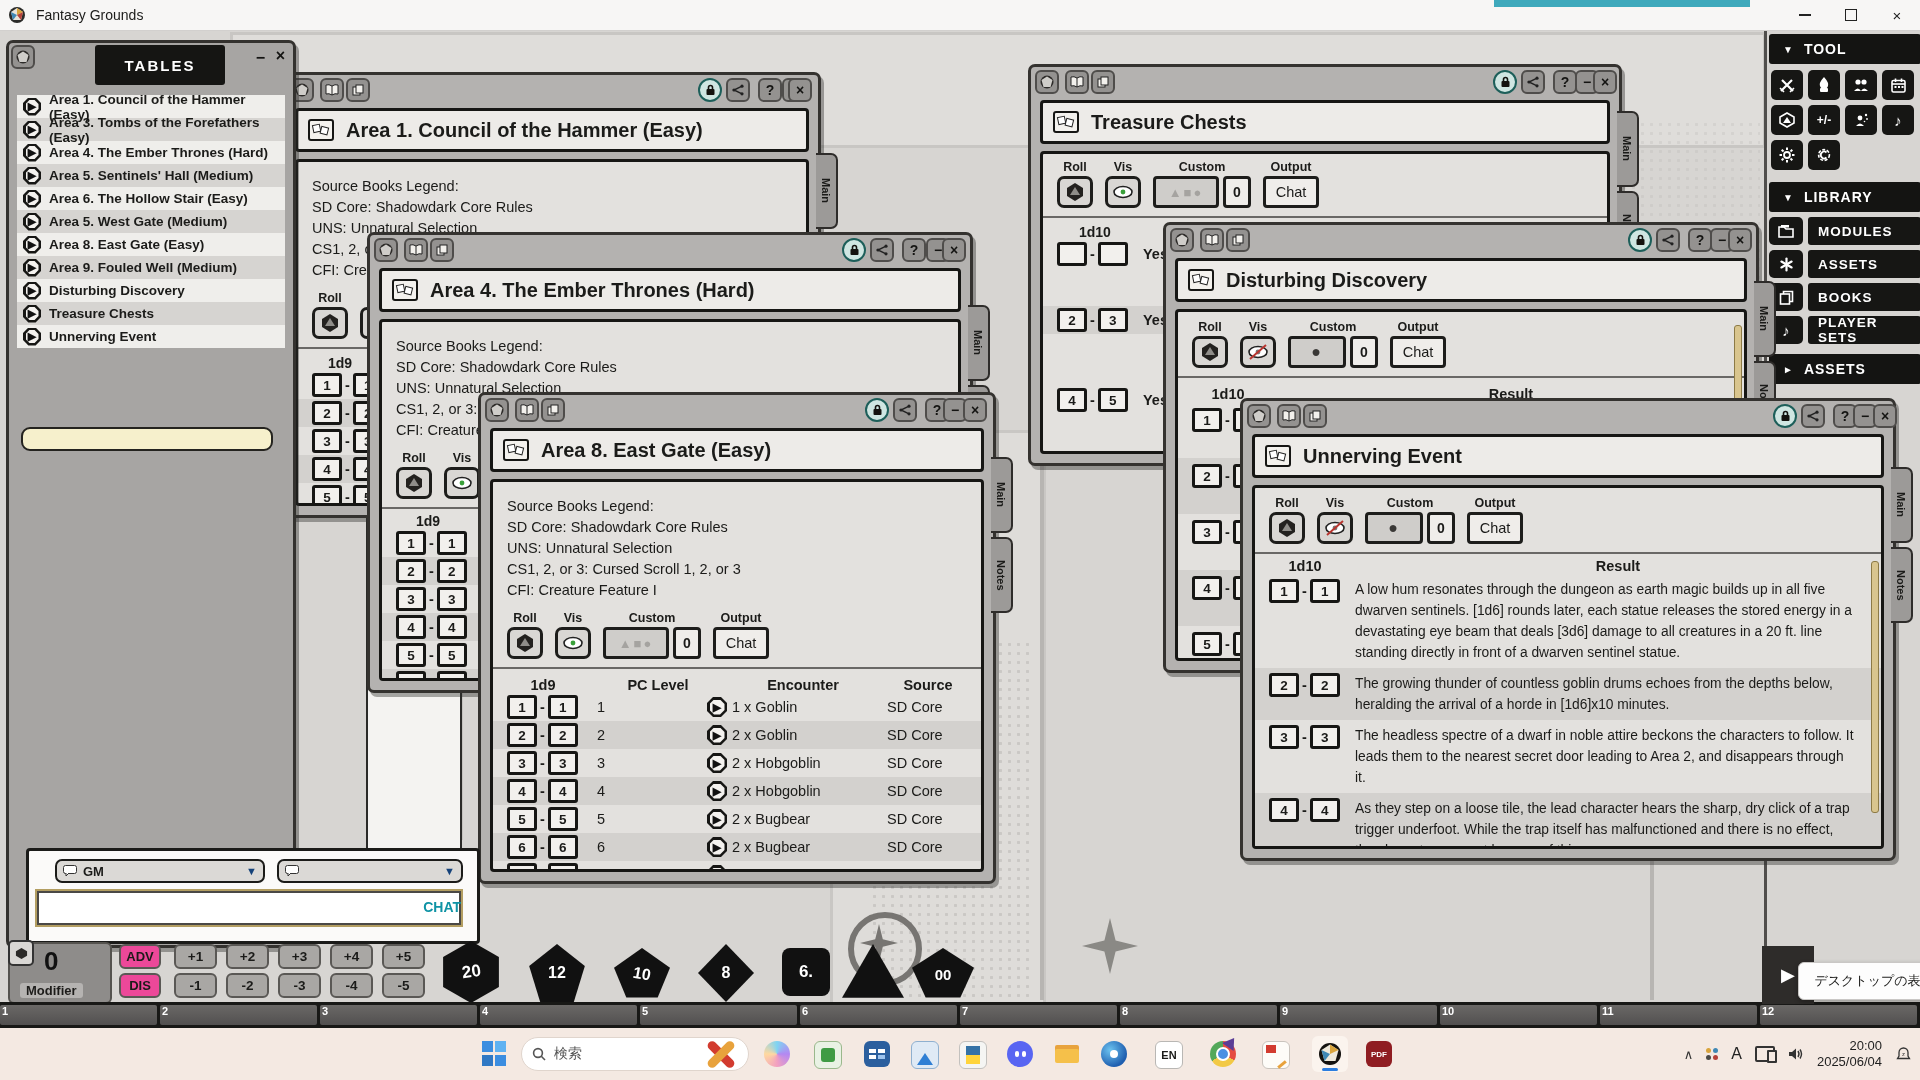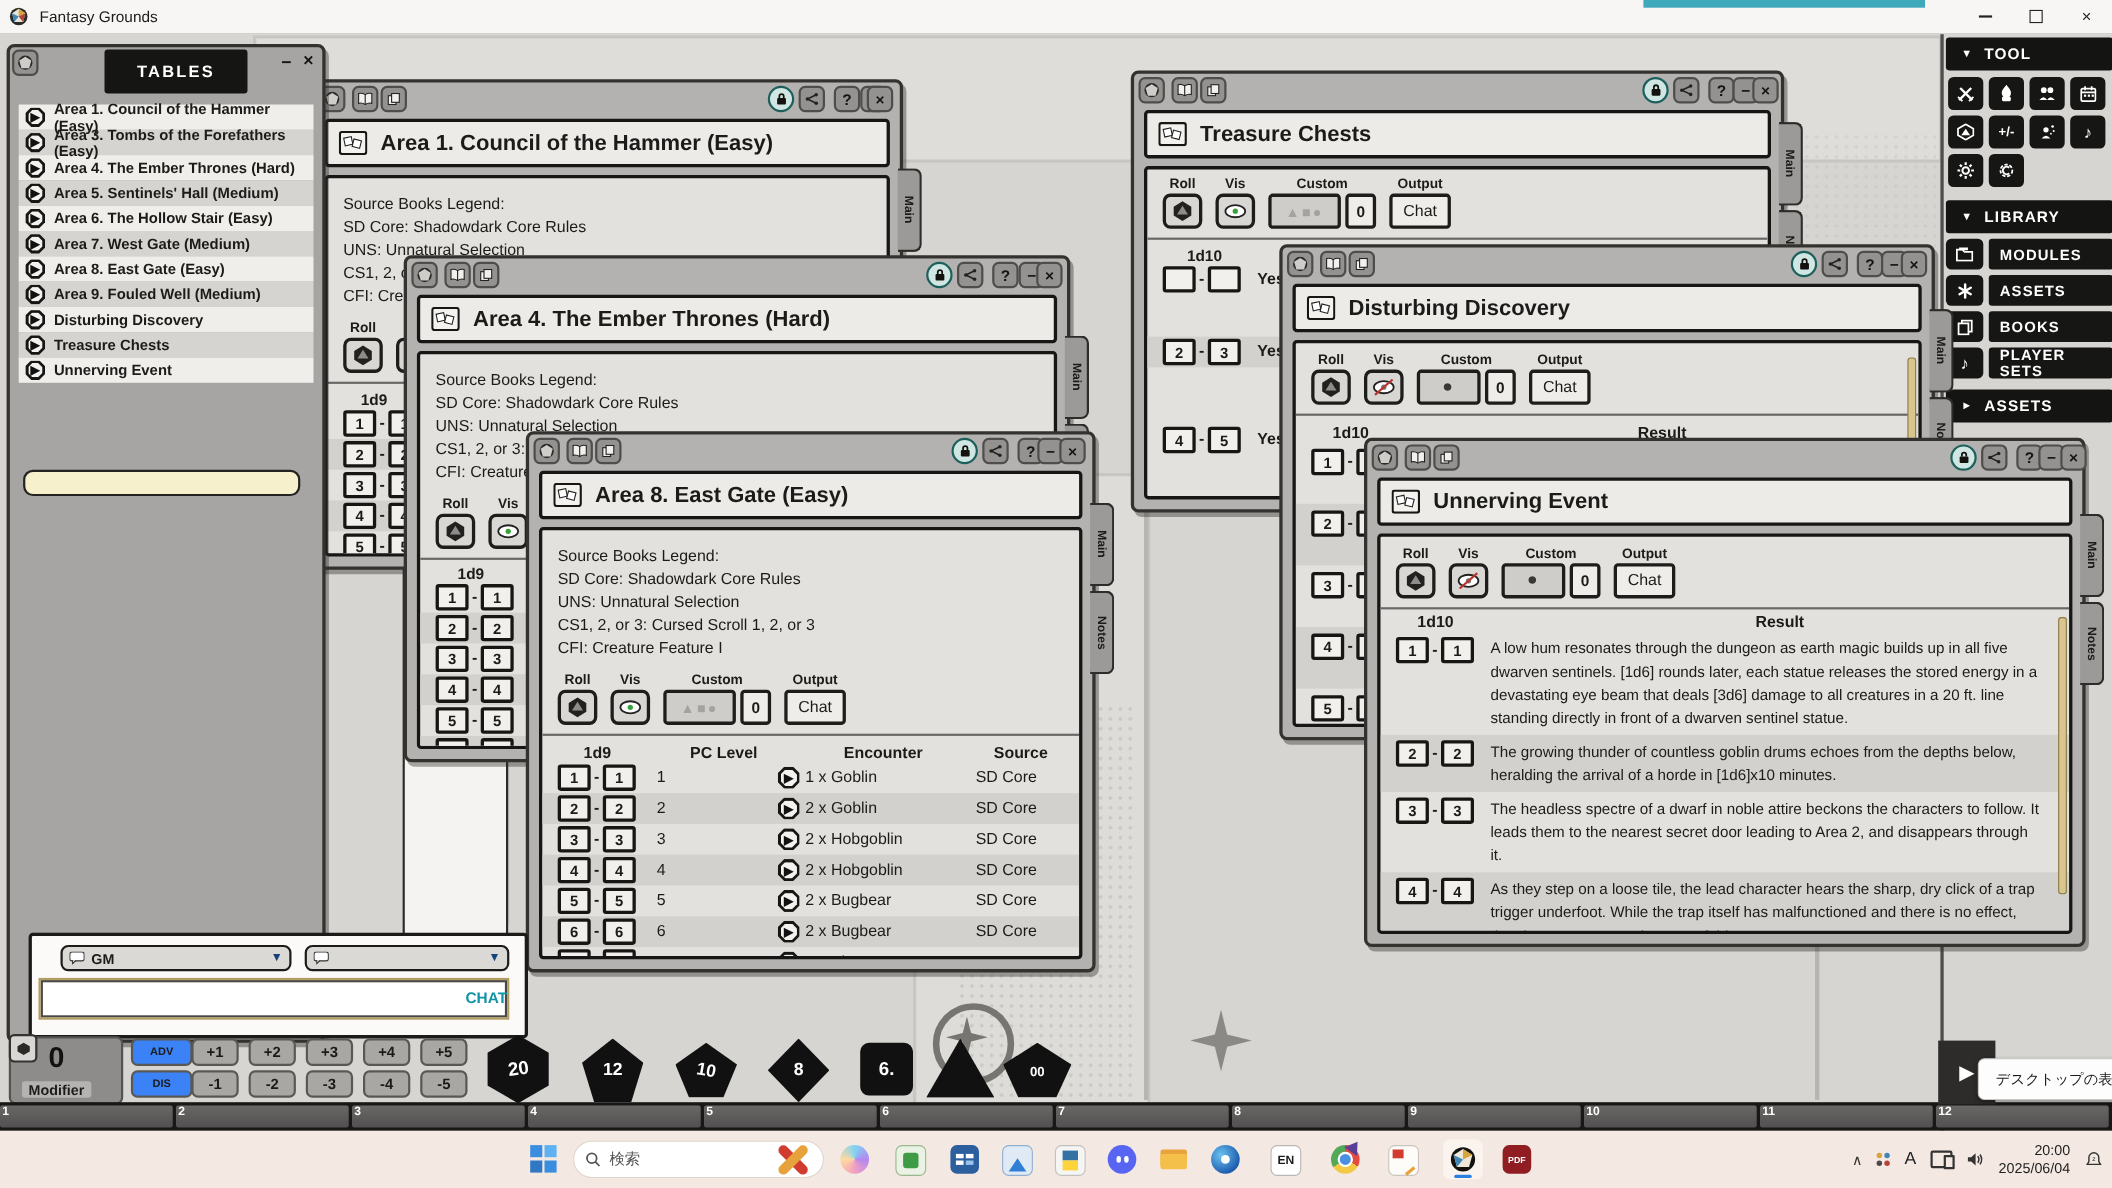--- a/index.html
+++ b/index.html
@@ -65,21 +65,21 @@
   .shead{height:30px;background:#141412;color:#fff;display:flex;align-items:center;gap:10px;padding-left:14px;font-weight:bold;font-size:14px;letter-spacing:1px;border-radius:3px;margin:4px 2px;}
   .tgrid{display:flex;flex-wrap:wrap;gap:5px;padding:2px 4px;}
   .tico{width:32px;height:30px;background:#161614;border-radius:5px;display:flex;align-items:center;justify-content:center;color:#fff;font-weight:bold;}
   .librow{display:flex;align-items:center;gap:5px;margin:5px 2px;}
   .libico{width:34px;height:28px;background:#161614;border-radius:5px;display:flex;align-items:center;justify-content:center;}
   .libbar{flex:1;height:28px;background:#161614;border-radius:3px;color:#fff;display:flex;align-items:center;padding-left:10px;font-weight:bold;font-size:13.5px;letter-spacing:1px;}
   
   #modbox{left:8px;top:942px;width:100px;height:58px;background:#8e8c8a;border:2px solid #55534f;border-radius:6px;z-index:8;}
   #modzero{position:absolute;left:34px;top:2px;font-size:26px;font-weight:bold;color:#111;}
   #modlabel{position:absolute;left:10px;bottom:4px;font-size:13px;font-weight:bold;color:#1d1c1a;background:#b5b3b1;padding:0 6px;border-radius:3px;}
-  .modbtn{position:absolute;width:56px;height:25px;background:#3b82f6;border:2px solid #5a5855;border-radius:6px;display:flex;align-items:center;justify-content:center;font-weight:bold;font-size:10px;z-index:8;box-sizing:border-box;}
+  .modbtn{position:absolute;width:42px;height:25px;background:#ec4899;border:2px solid #5a5855;border-radius:6px;display:flex;align-items:center;justify-content:center;font-weight:bold;font-size:13px;z-index:8;box-sizing:border-box;}
   .pmrow{position:absolute;display:flex;gap:9px;z-index:8;}
   .pmbtn{width:43px;height:25px;background:#a9a7a4;border:2px solid #5a5855;border-radius:6px;display:flex;align-items:center;justify-content:center;font-weight:bold;font-size:13.5px;box-sizing:border-box;}
   .die{position:absolute;background:#111;color:#fff;display:flex;align-items:center;justify-content:center;font-weight:bold;z-index:8;}
   .d20{clip-path:polygon(50% 0,95% 26%,95% 74%,50% 100%,5% 74%,5% 26%);}
   .d12{clip-path:polygon(50% 0,98% 38%,79% 100%,21% 100%,2% 38%);border-radius:8px;}
   .d10{clip-path:polygon(50% 0,100% 38%,78% 95%,22% 95%,0 38%);}
   .d8{clip-path:polygon(50% 0,100% 50%,50% 100%,0 50%);}
   .d6{border-radius:8px;}
   .d4{clip-path:polygon(50% 0,100% 96%,0 96%);}
   
@@ -1089,21 +1089,21 @@
           <b>▶</b>
         </span>
         <span>Area 6. The Hollow Stair (Easy)</span>
       </div>
 
       <div class="titem">
         <span class="oct" style="width:18px;height:18px;">
           <i></i>
           <b>▶</b>
         </span>
-        <span>Area 7. West Gate (Medium)</span>
+        <span>Area 5. West Gate (Medium)</span>
       </div>
 
       <div class="titem">
         <span class="oct" style="width:18px;height:18px;">
           <i></i>
           <b>▶</b>
         </span>
         <span>Area 8. East Gate (Easy)</span>
       </div>
 
@@ -1299,21 +1299,21 @@
   </div>
 <div class="die d8" style="left:698px;top:944px;width:56px;height:58px;font-size:16px;">
     <span>8</span>
   </div>
 <div class="die d6" style="left:782px;top:948px;width:48px;height:48px;font-size:17px;">
     <span>6.</span>
   </div>
 <div class="die d4" style="left:842px;top:944px;width:62px;height:56px;font-size:13px;">
     <span></span>
   </div>
-<div class="die d10" style="left:912px;top:948px;width:62px;height:52px;font-size:12px;">
+<div class="die d10" style="left:912px;top:948px;width:62px;height:52px;font-size:15px;">
     <span>00</span>
   </div>
 
 <div class="abs" id="hotbar">
 
 <div class="hslot">1</div>
     <div class="hslot">2</div>
     <div class="hslot">3</div>
     <div class="hslot">4</div>
     <div class="hslot">5</div>

